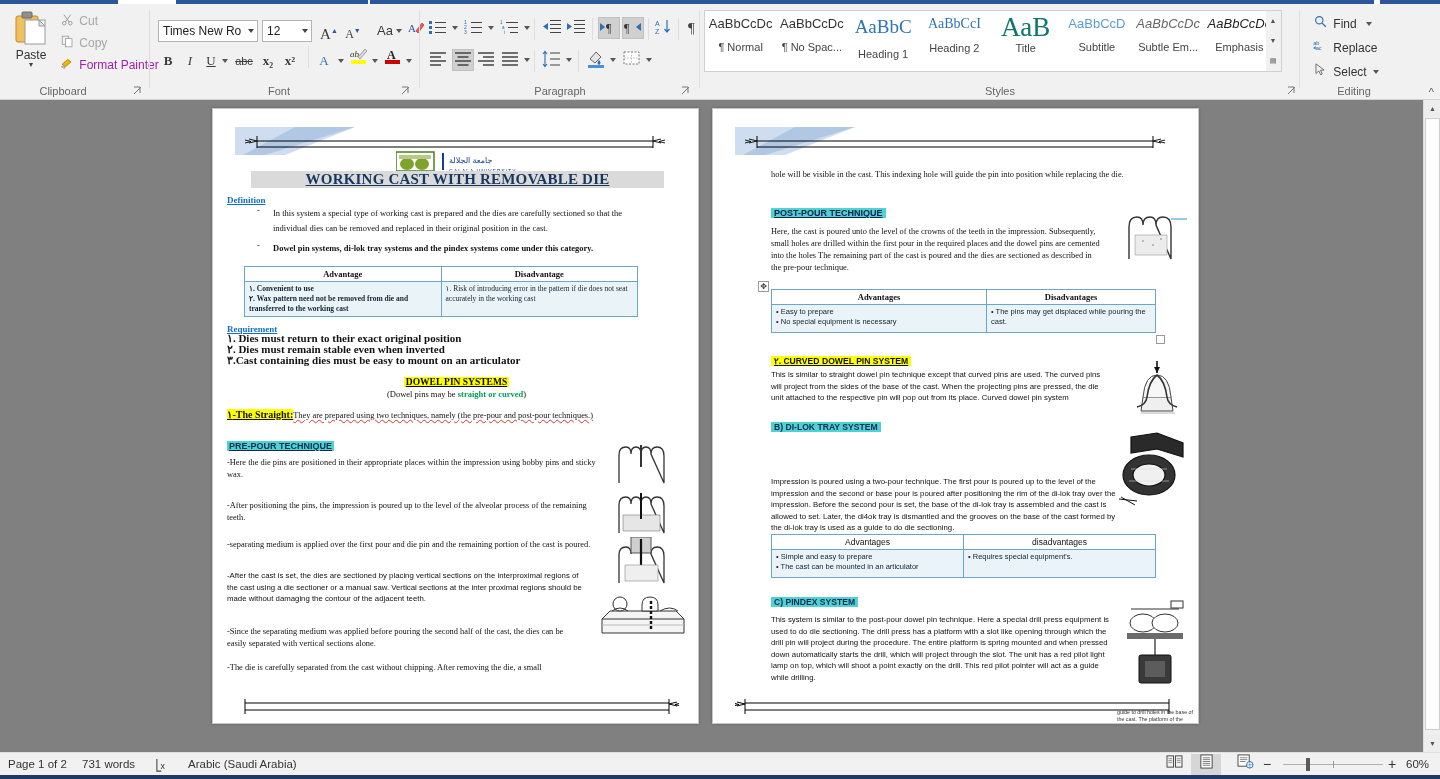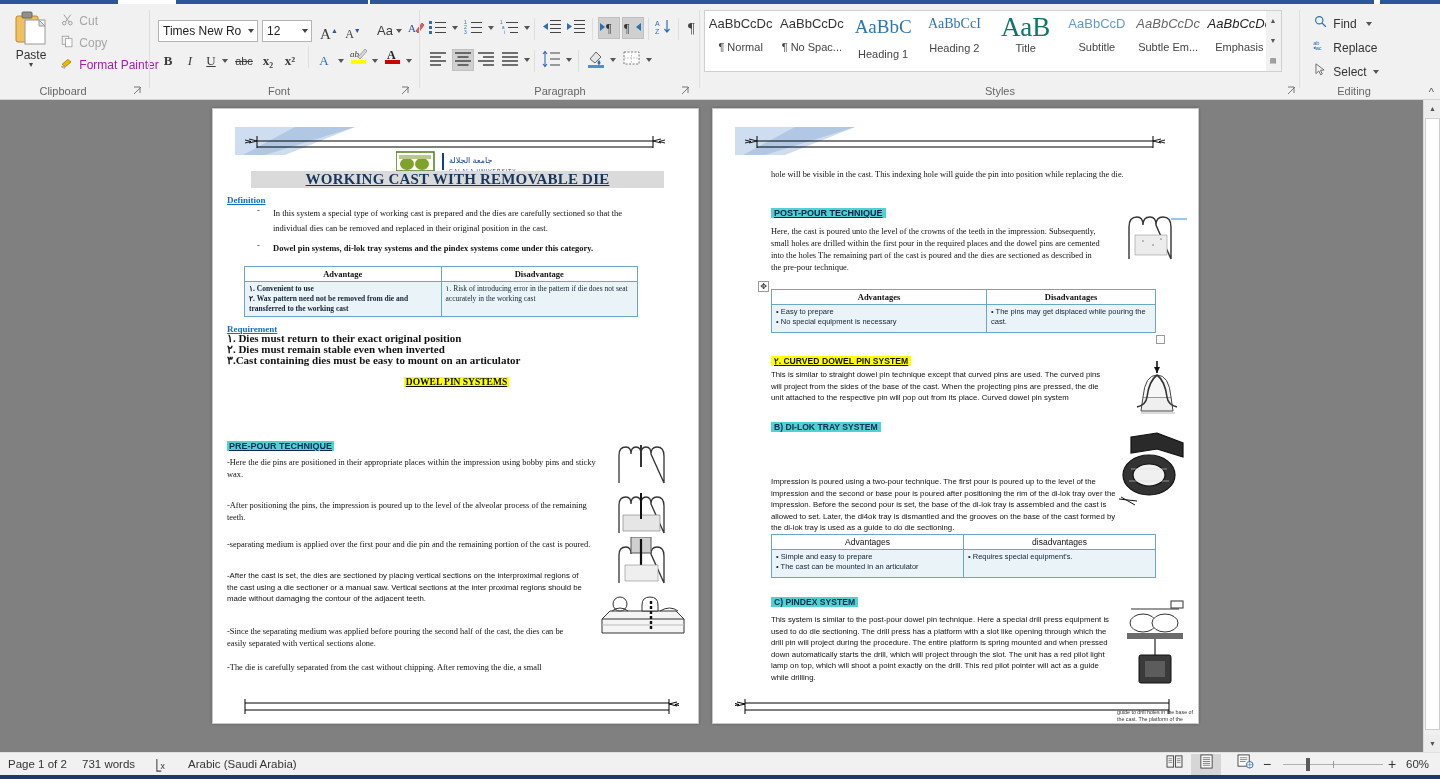--- a/index.html
+++ b/index.html
@@ -626,21 +626,27 @@
       <div style="position:absolute;left:14px;top:212px;">
         <span class="h-req">Requirement</span>
       </div>
       <div style="position:absolute;left:14px;top:224px;" class="reqline">١. Dies must return to their exact original position</div>
       <div style="position:absolute;left:14px;top:235px;" class="reqline">٢. Dies must remain stable even when inverted</div>
       <div style="position:absolute;left:14px;top:246px;" class="reqline">٣.Cast containing dies must be easy to mount on an articulator</div>
 
       <div style="position:absolute;left:0;top:265px;width:487px;text-align:center;">
         <span class="h-dowel">DOWEL PIN SYSTEMS</span>
       </div>
-
+      <div style="position:absolute;left:0;top:277px;width:487px;text-align:center;">
+        <span class="sub-dowel">(Dowel pins may be </span><span class="sub-dowel grn">straight or curved</span><span class="sub-dowel">)</span>
+      </div>
+
+      <div style="position:absolute;left:14px;top:298px;width:400px;">
+        <span class="h-straight">١-The Straight:</span><span class="para-s redsq">They are prepared using two techniques, namely (the pre-pour and post-pour techniques.)</span>
+      </div>
 
       <div style="position:absolute;left:14px;top:329px;">
         <span class="h-prepour">PRE-POUR TECHNIQUE</span>
       </div>
 
       <div style="position:absolute;left:14px;top:348px;width:370px;" class="para-s">-Here the die pins are positioned in their appropriate places within the impression using bobby pins and sticky wax.</div>
       <div style="position:absolute;left:14px;top:391px;width:370px;" class="para-s">-After positioning the pins, the impression is poured up to the level of the alveolar process of the remaining teeth.</div>
       <div style="position:absolute;left:14px;top:430px;width:370px;" class="para-s">-separating medium is applied over the first pour and die pin and the remaining portion of the cast is poured.</div>
       <div style="position:absolute;left:14px;top:461px;width:360px;" class="para-a">-After the cast is set, the dies are sectioned by placing vertical sections on the interproximal regions of the cast using a die sectioner or a manual saw. Vertical sections at the inter proximal regions should be made without damaging the contour of the adjacent teeth.</div>
       <div style="position:absolute;left:14px;top:517px;width:340px;" class="para-s">-Since the separating medium was applied before pouring the second half of the cast, the dies can be easily separated with vertical sections alone.</div>

